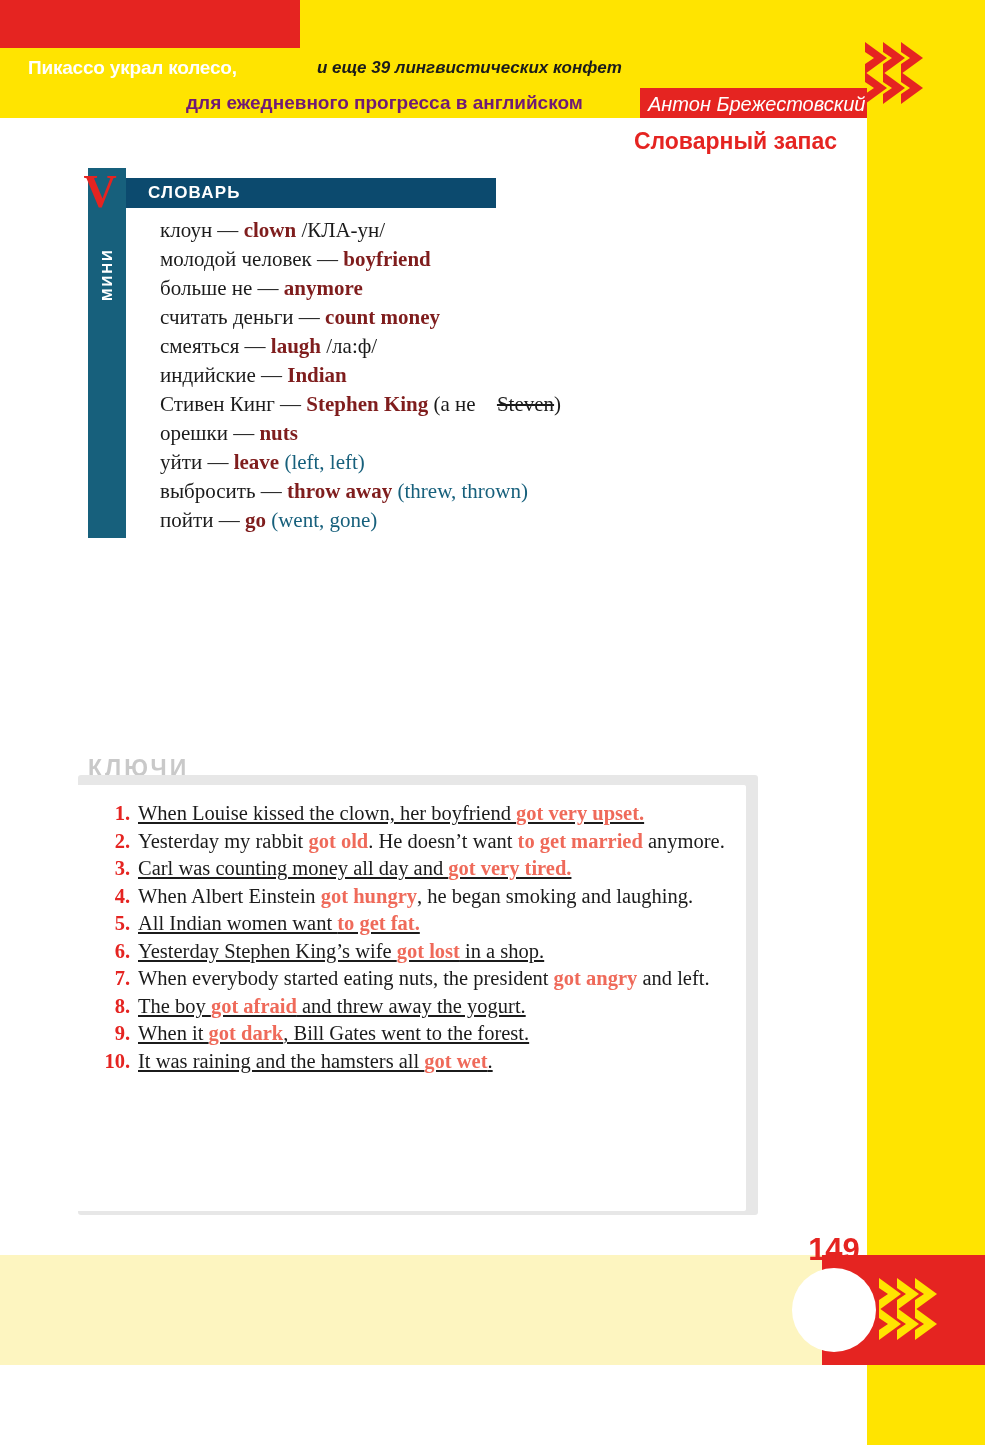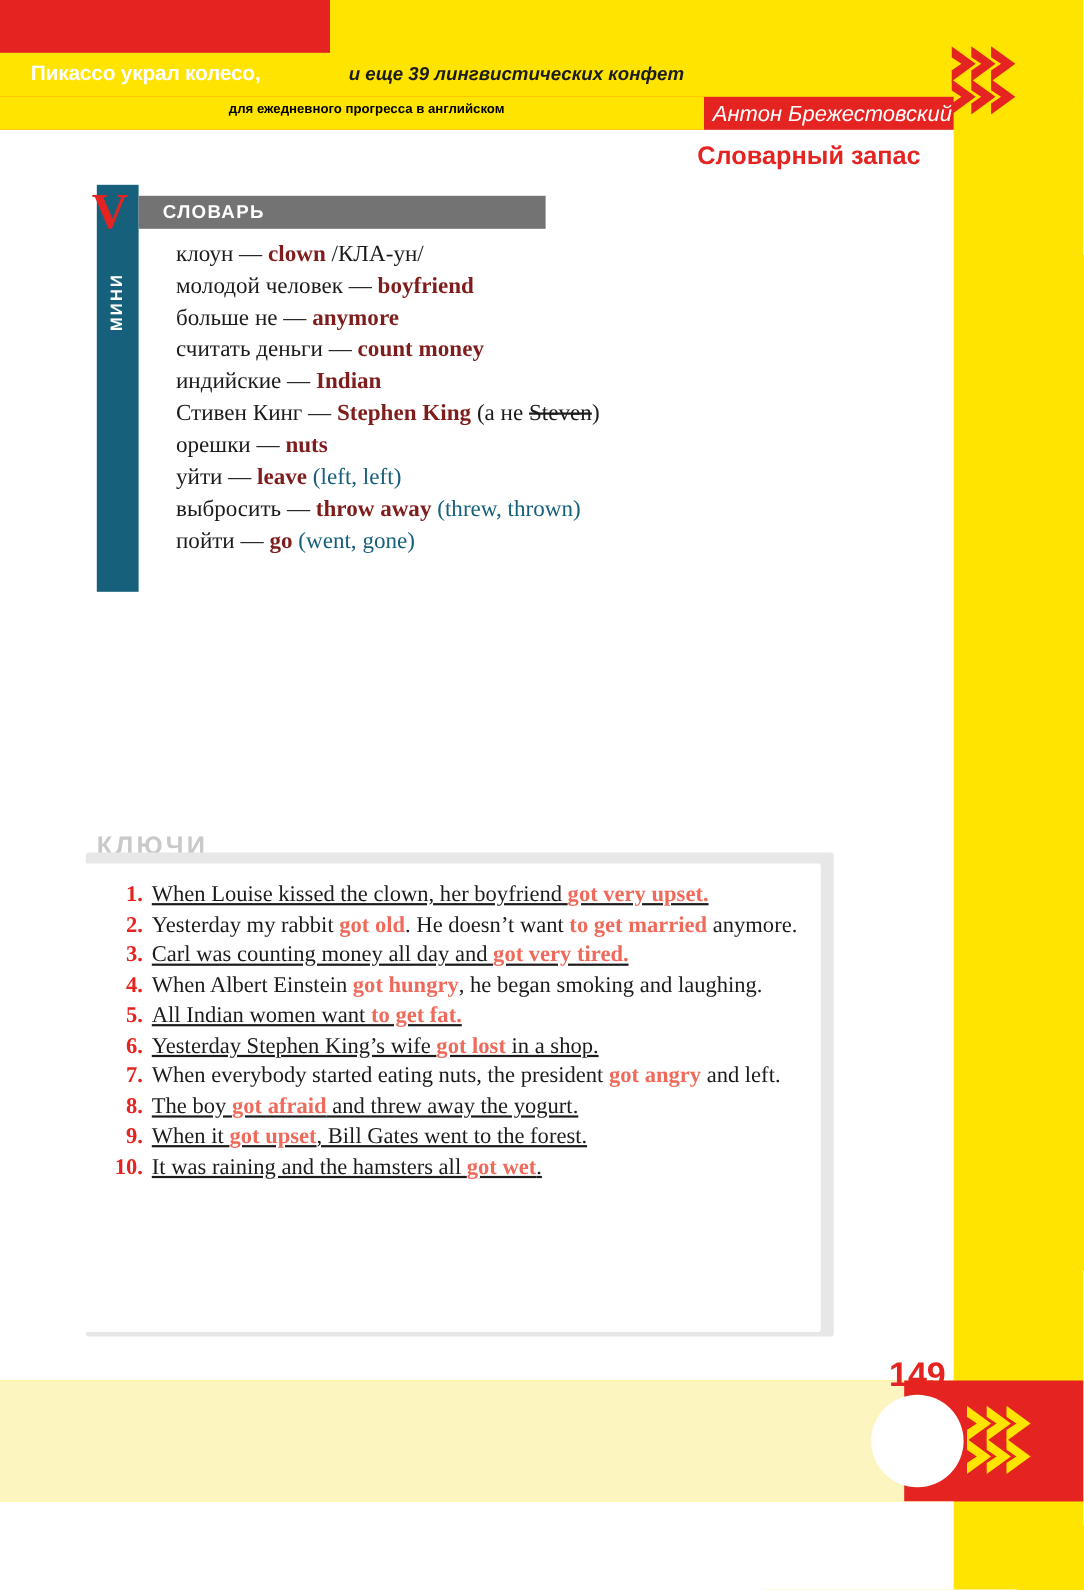--- a/index.html
+++ b/index.html
@@ -91,24 +91,23 @@
   .hdr-line1b {
     position: absolute;
     top: 58px; left: 317px;
     font-size: 17px; font-weight: bold; font-style: italic;
     color: #1b1b1b;
     white-space: nowrap;
   }
   .hdr-line2 {
     position: absolute;
     top: 92px; left: 186px;
-    font-size: 12px; font-weight: bold;
-    color: #000000;
-    white-space: nowrap;
-    margin-left: 22px;
+    font-size: 19px; font-weight: bold;
+    color: #701a75;
+    white-space: nowrap;
   }
   .hdr-author {
     position: absolute;
     top: 93px; left: 648px;
     font-size: 20px; font-style: italic;
     color: #ffffff;
     white-space: nowrap;
   }
   .section-title {
     position: absolute;
@@ -148,40 +147,40 @@
     letter-spacing: 2px;
     writing-mode: vertical-rl;
     transform: rotate(180deg);
     text-align: center;
     line-height: 38px;
   }
   .dict-header {
     position: absolute;
     top: 178px; left: 126px;
     width: 370px; height: 30px;
-    background: #737373;
+    background: #0c4a6e;
     color: #ffffff;
     font-size: 17px; font-weight: bold;
     letter-spacing: 1.2px;
     padding: 5px 0 0 22px;
   }
   .dict-list {
     position: absolute;
     top: 216px; left: 160px;
     width: 620px;
     font-family: "Liberation Serif", serif;
     font-size: 21px;
     color: #1b1b1b;
     line-height: 29px;
   }
   .dict-list .row { white-space: nowrap; }
   .en { color: #7f1d1d; font-weight: bold; }
   .en-plain { color: #17607c; }
   .tr { color: #1b1b1b; }
-  .strike { text-decoration: line-through; }
+  .strike { text-decoration: line-through; margin-left: 16px; }
 
   
   .keys-label {
     position: absolute;
     top: 755px; left: 88px;
     font-size: 23px; font-weight: bold;
     letter-spacing: 3px;
     color: #c9c9c9;
   }
   .keys-shadow {
@@ -272,20 +271,21 @@
 
   <div class="mini-tab"></div>
   <div class="mini-v">V</div>
   <div class="mini-label">МИНИ</div>
   <div class="dict-header">СЛОВАРЬ</div>
   <div class="dict-list" id="dict-list">
       <div class="row"><span class="tr">клоун — </span><span class="en">clown</span><span class="tr"> /КЛА-ун/</span></div>
       <div class="row"><span class="tr">молодой человек — </span><span class="en">boyfriend</span></div>
       <div class="row"><span class="tr">больше не — </span><span class="en">anymore</span></div>
       <div class="row"><span class="tr">считать деньги — </span><span class="en">count money</span></div>
+      <div class="row"><span class="tr">смеяться — </span><span class="en">laugh</span><span class="tr"> /ла:ф/</span></div>
       <div class="row"><span class="tr">индийские — </span><span class="en">Indian</span></div>
       <div class="row"><span class="tr">Стивен Кинг — </span><span class="en">Stephen King</span><span class="tr"> (а не </span><span class="tr strike">Steven</span><span class="tr">)</span></div>
       <div class="row"><span class="tr">орешки — </span><span class="en">nuts</span></div>
       <div class="row"><span class="tr">уйти — </span><span class="en">leave</span><span class="en-plain"> (left, left)</span></div>
       <div class="row"><span class="tr">выбросить — </span><span class="en">throw away</span><span class="en-plain"> (threw, thrown)</span></div>
       <div class="row"><span class="tr">пойти — </span><span class="en">go</span><span class="en-plain"> (went, gone)</span></div>
     </div>
 
   <div class="keys-label">КЛЮЧИ</div>
   <div class="keys-shadow"></div>
@@ -318,21 +318,21 @@
       <div class="key-item">
         <div class="key-num">7.</div>
         <div class="key-text"><span>When everybody started eating nuts, the president </span><span class="hl">got angry</span><span> and left.</span></div>
       </div>
       <div class="key-item">
         <div class="key-num">8.</div>
         <div class="key-text nojust"><span>The boy </span><span class="hl">got afraid</span><span> and threw away the yogurt.</span></div>
       </div>
       <div class="key-item">
         <div class="key-num">9.</div>
-        <div class="key-text nojust"><span>When it </span><span class="hl">got upset</span><span>, Bill Gates went to the forest.</span></div>
+        <div class="key-text nojust"><span>When it </span><span class="hl">got dark</span><span>, Bill Gates went to the forest.</span></div>
       </div>
       <div class="key-item">
         <div class="key-num">10.</div>
         <div class="key-text nojust"><span>It was raining and the hamsters all </span><span class="hl">got wet</span><span>.</span></div>
       </div>
     </div>
 
   <div class="bottom-band"></div>
   <div class="bottom-pale"></div>
   <div class="bottom-red"></div>

